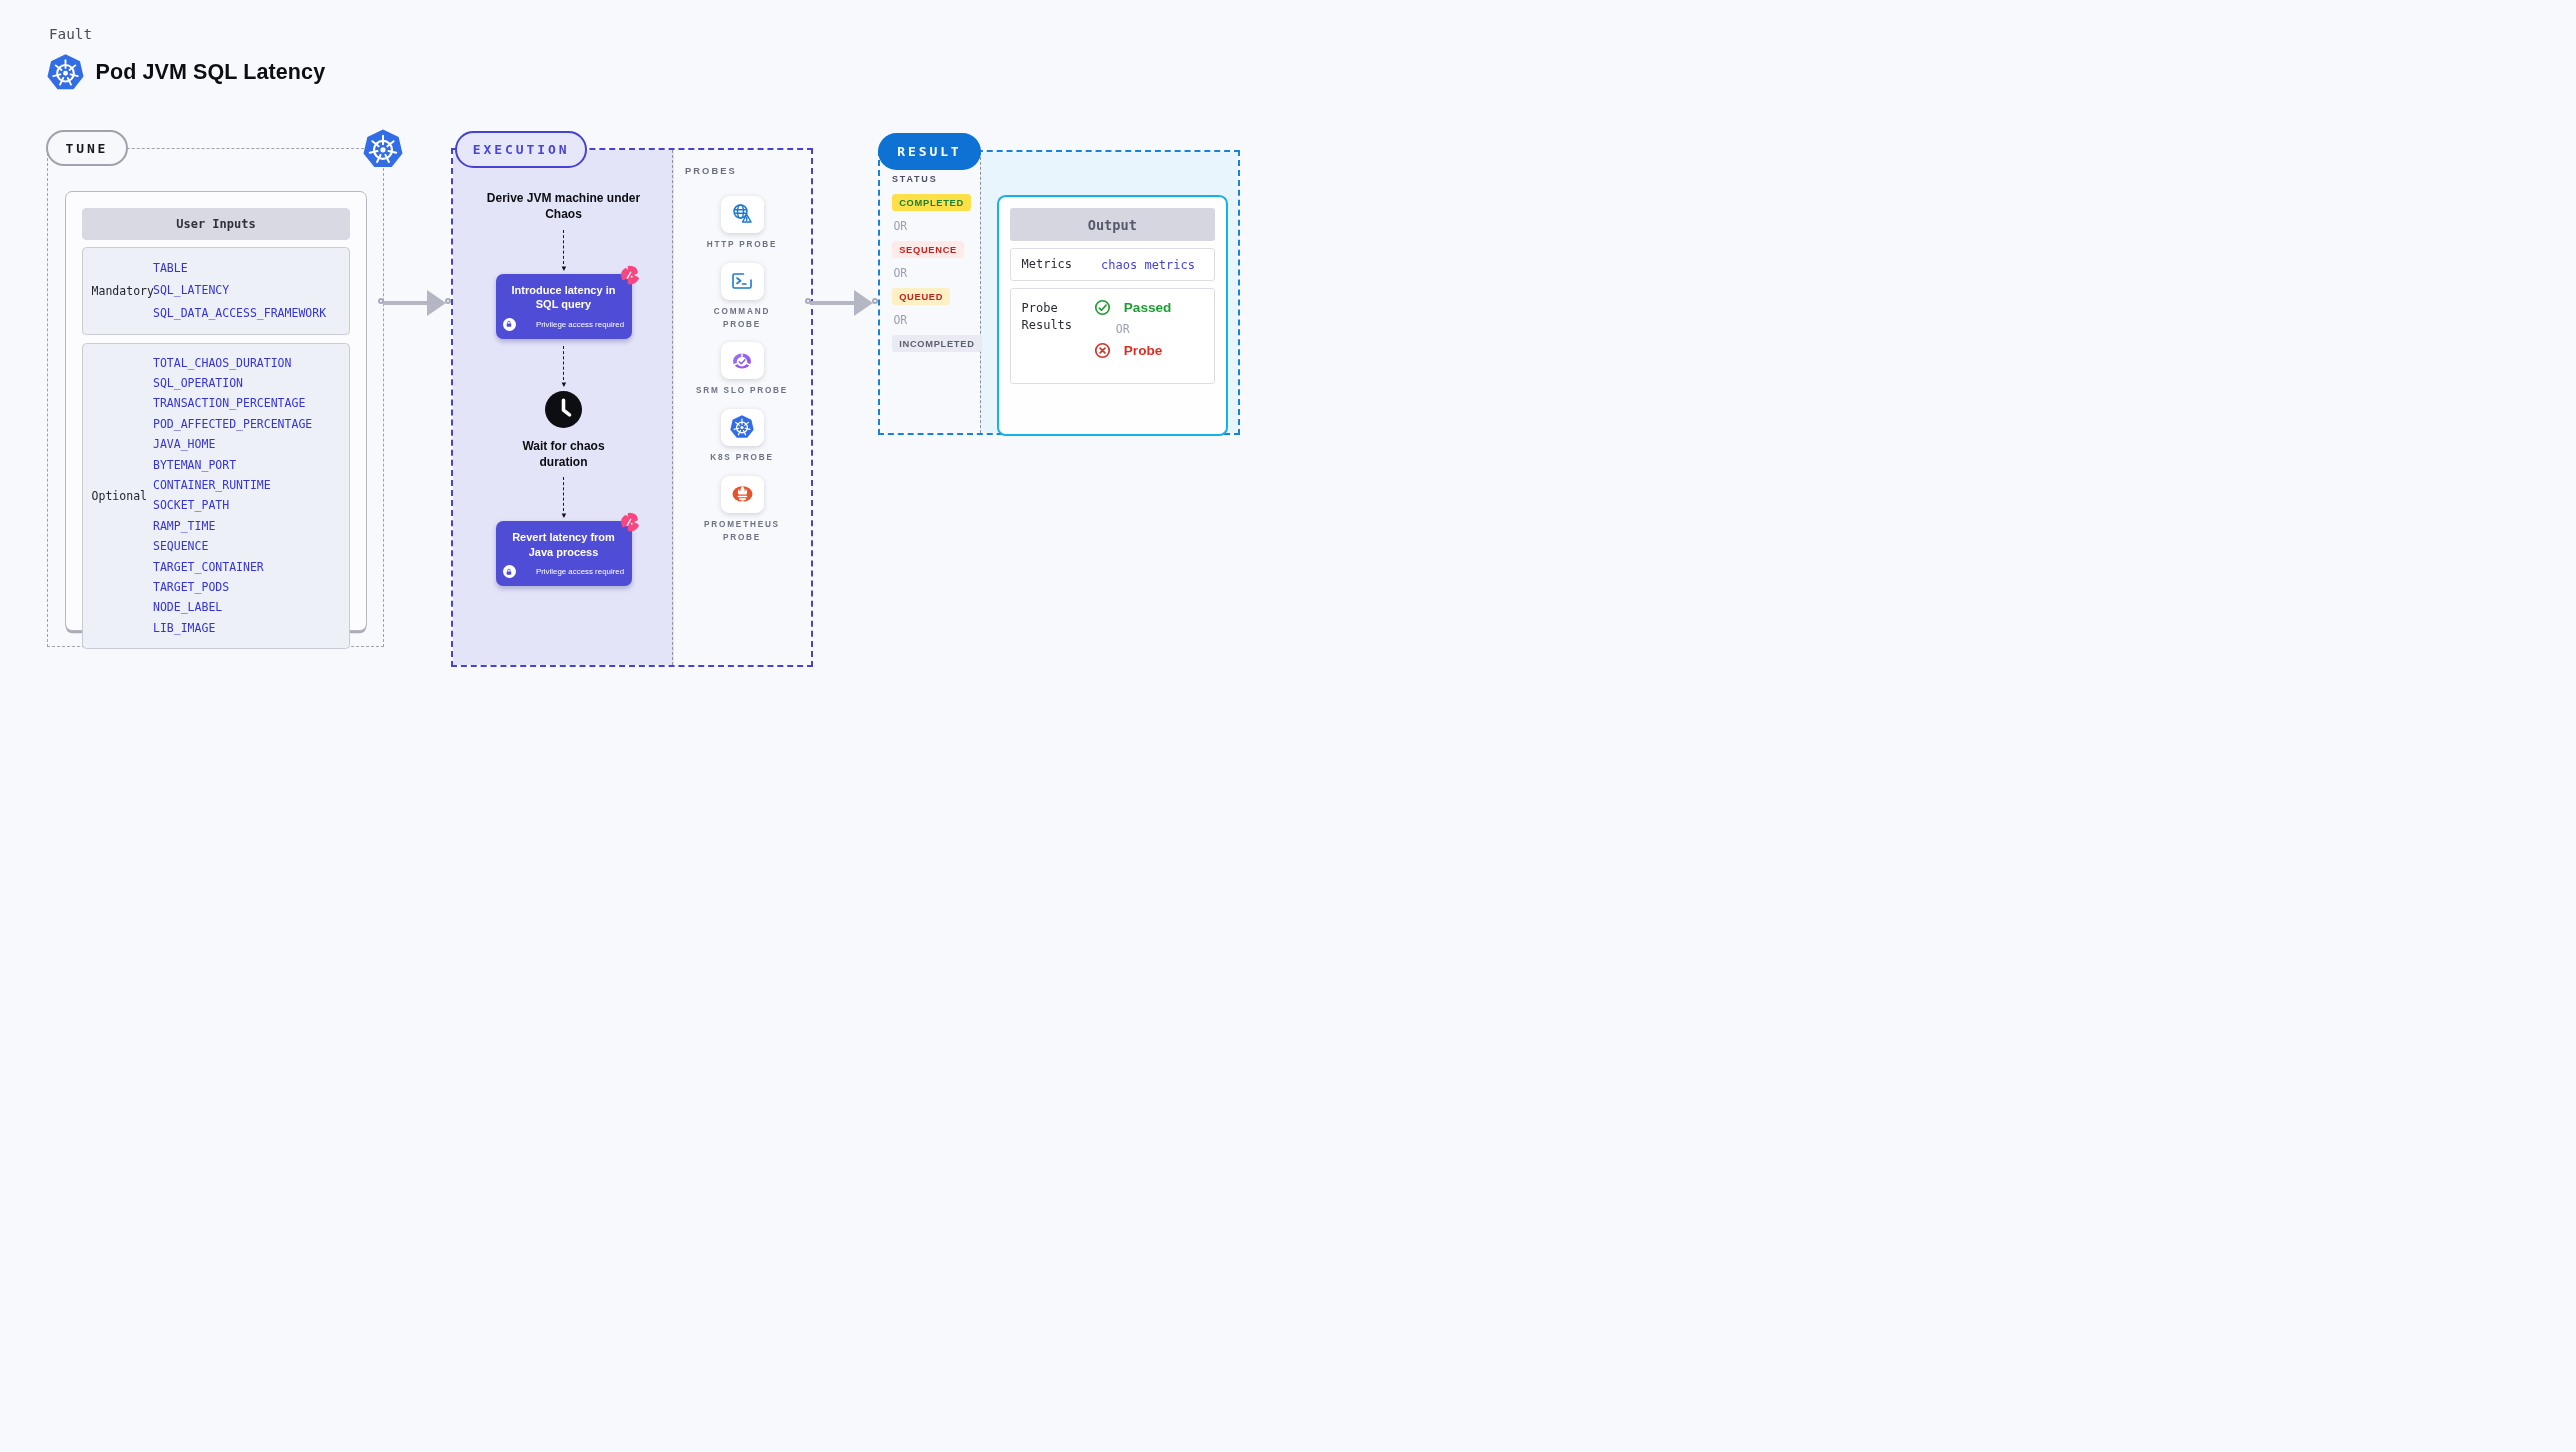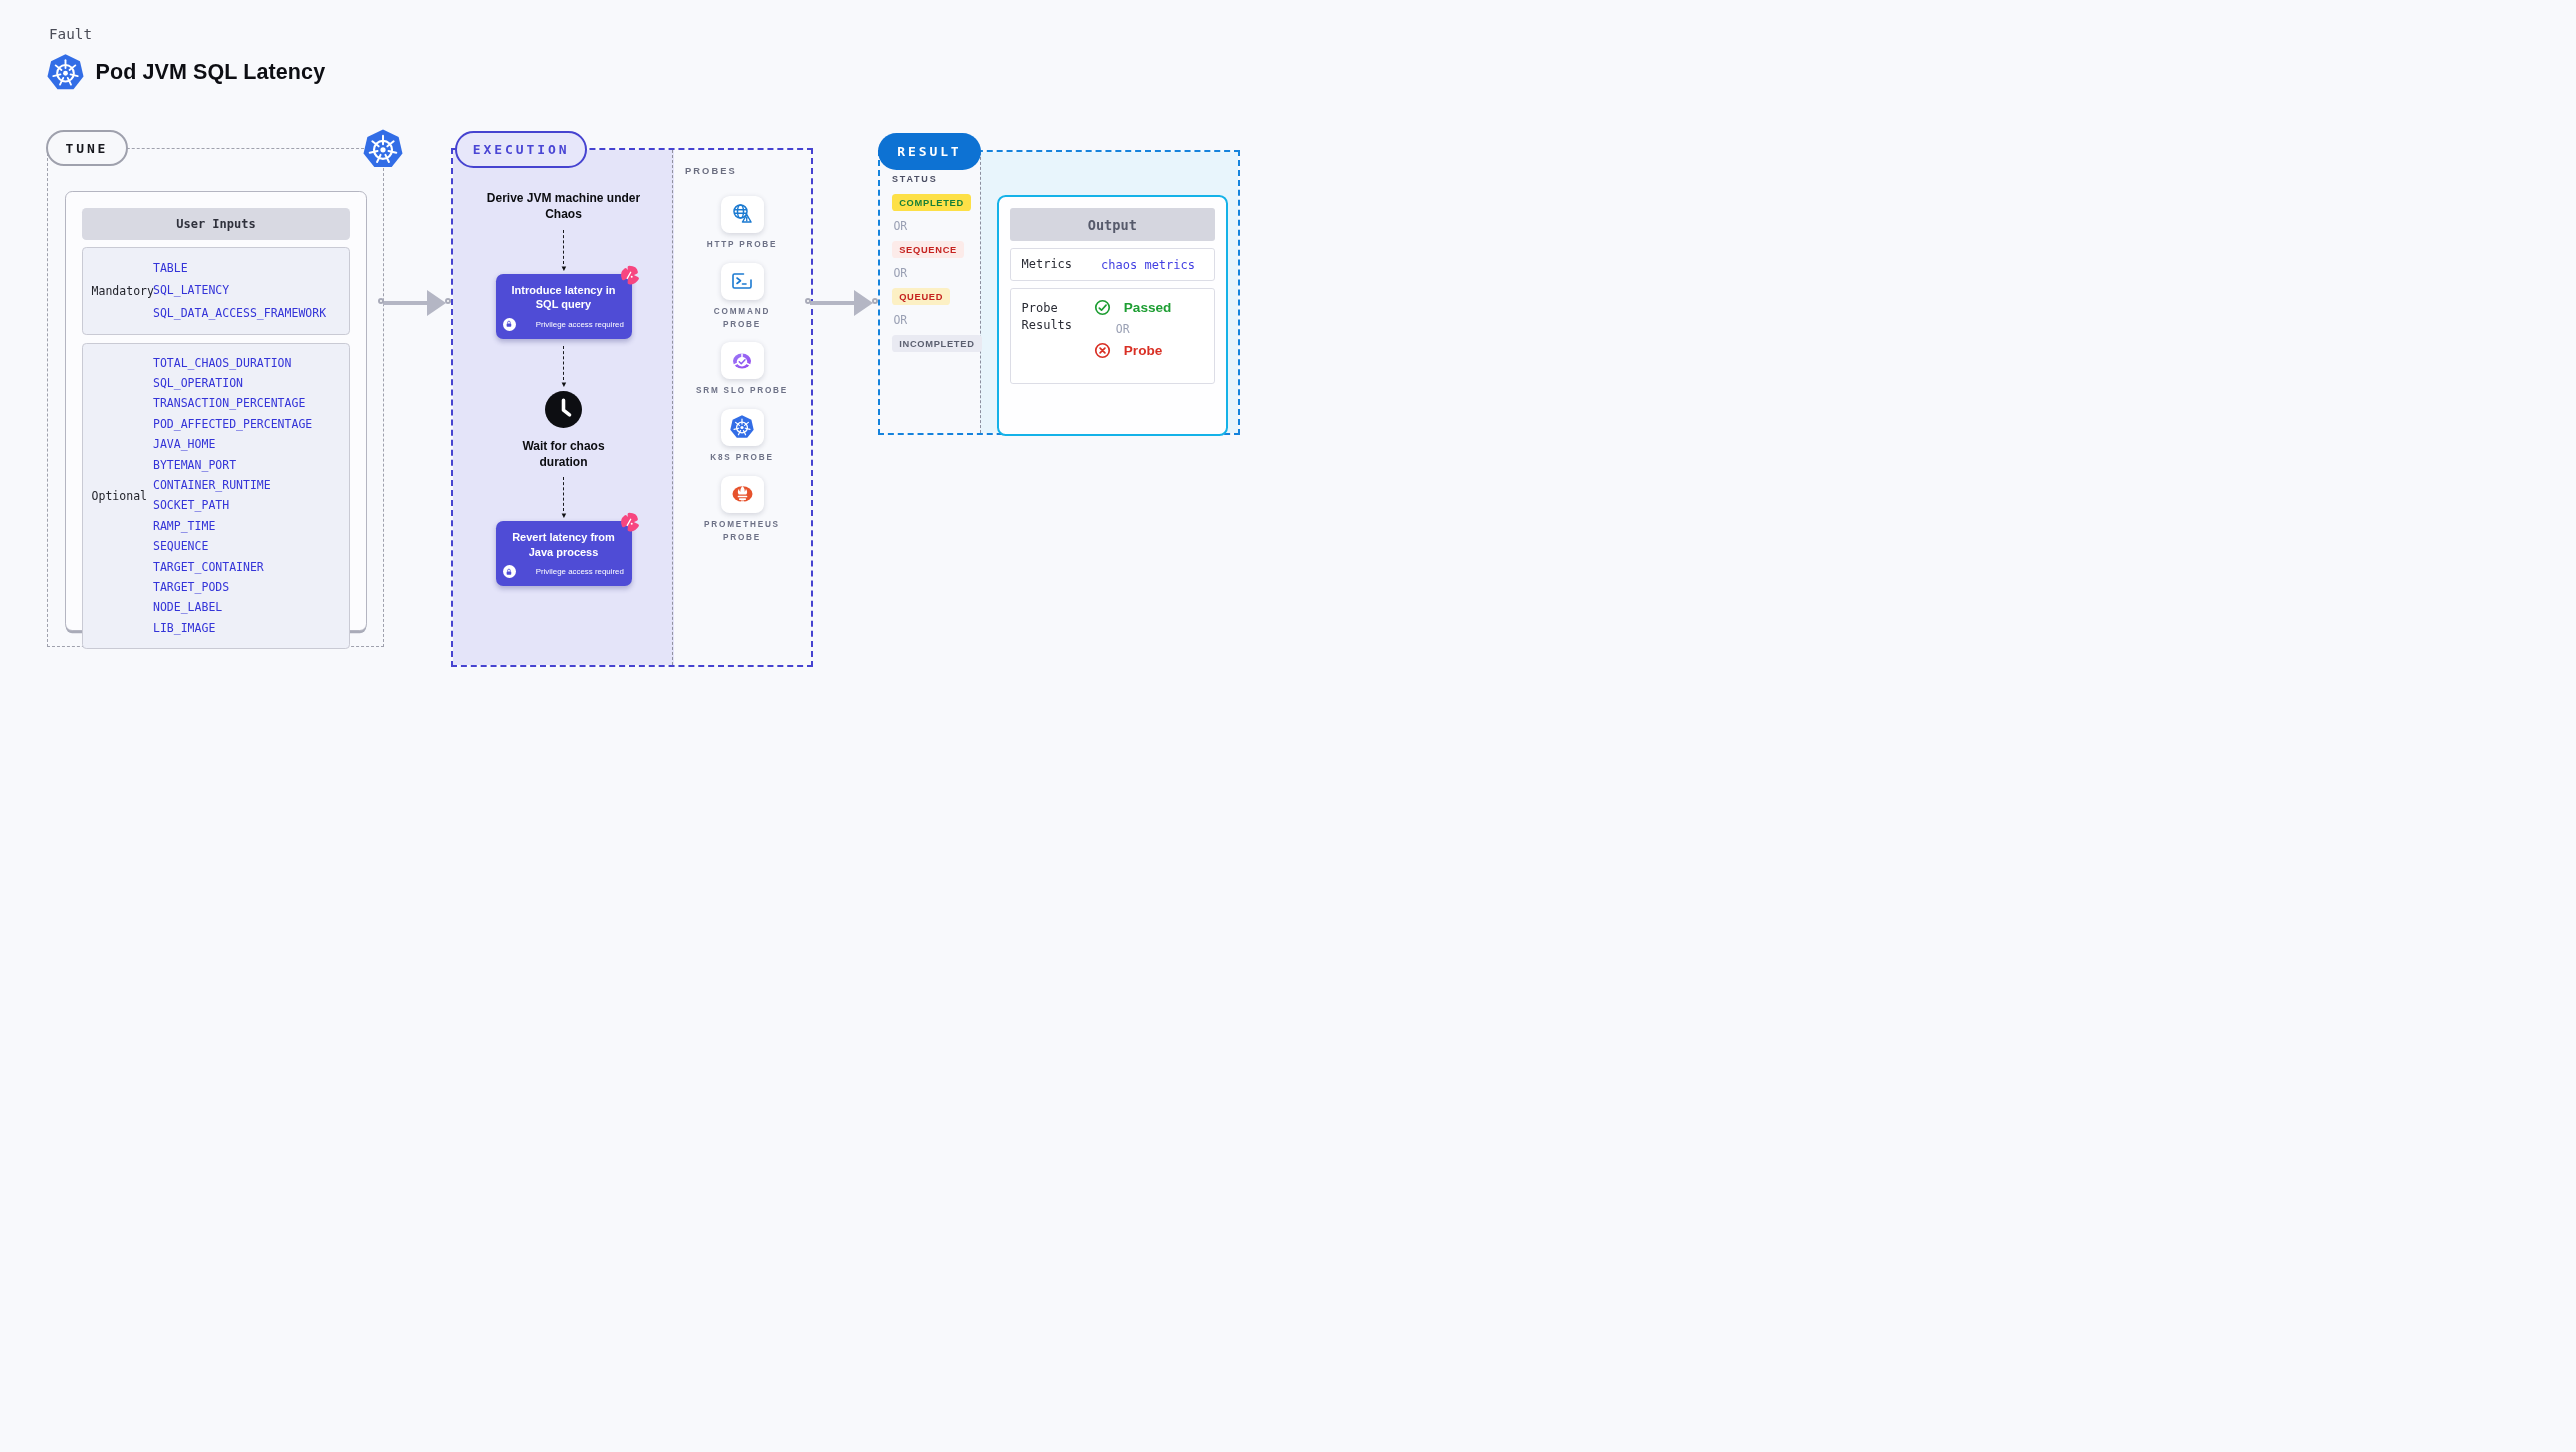--- a/index.html
+++ b/index.html
@@ -37,21 +37,21 @@
   .exec-pill{left:2.1px;top:-19.3px;width:132px;height:37px;background:#e7e7fa;border:2.1px solid #4643d0;color:#4a46d4;}
   .exec-flow{position:absolute;left:0;top:0;bottom:0;width:221px;background:#e4e4f9;}
   .flow-col{position:absolute;left:0;top:0;width:221px;display:flex;flex-direction:column;align-items:center;}
   .step-text{font-weight:bold;font-size:12px;color:#0b0c10;text-align:center;line-height:1.35;width:169px;}
   .derive{margin-top:40px;}
   .dash-arrow{height:34px;border-left:1.8px dashed #17181d;position:relative;margin:7.2px 0 10px;}
   .dash-arrow::after{content:'▼';position:absolute;left:50%;transform:translateX(-50%);bottom:-9.3px;font-size:7.9px;color:#101114;}
   .step-box{width:136px;background:#4f4cd6;border-radius:7.2px;color:#fff;padding:9.3px 7.2px 7.9px;position:relative;
             box-shadow:0 2.1px 5.7px rgba(40,40,120,.28);}
   .step-box-title{font-weight:bold;font-size:11px;text-align:center;line-height:1.3;}
-  .privilege{display:flex;align-items:center;justify-content:flex-start;gap:20px;margin-top:6.4px;}
+  .privilege{display:flex;align-items:center;justify-content:center;gap:20px;margin-top:6.4px;}
   .privilege-circle{width:13px;height:13px;background:#fff;border-radius:50%;display:flex;align-items:center;justify-content:center;}
   .privilege-text{font-size:7.9px;color:#fff;}
   .litmus{position:absolute;top:-10px;right:-9.3px;width:22px;height:22px;}
   .clock-wrap{margin-top:1.4px;margin-bottom:7.2px;}
 
   
   .probes-area{position:absolute;top:0;bottom:0;right:0;width:139px;border-left:1.4px dashed #91929f;}
   .probes-label{font-weight:bold;font-size:9.3px;letter-spacing:2.1px;color:#6b6e80;margin:15.8px 0 0 12px;}
   .probe-list{margin-top:20px;display:flex;flex-direction:column;align-items:center;gap:10.7px;}
   .probe{display:flex;flex-direction:column;align-items:center;}

